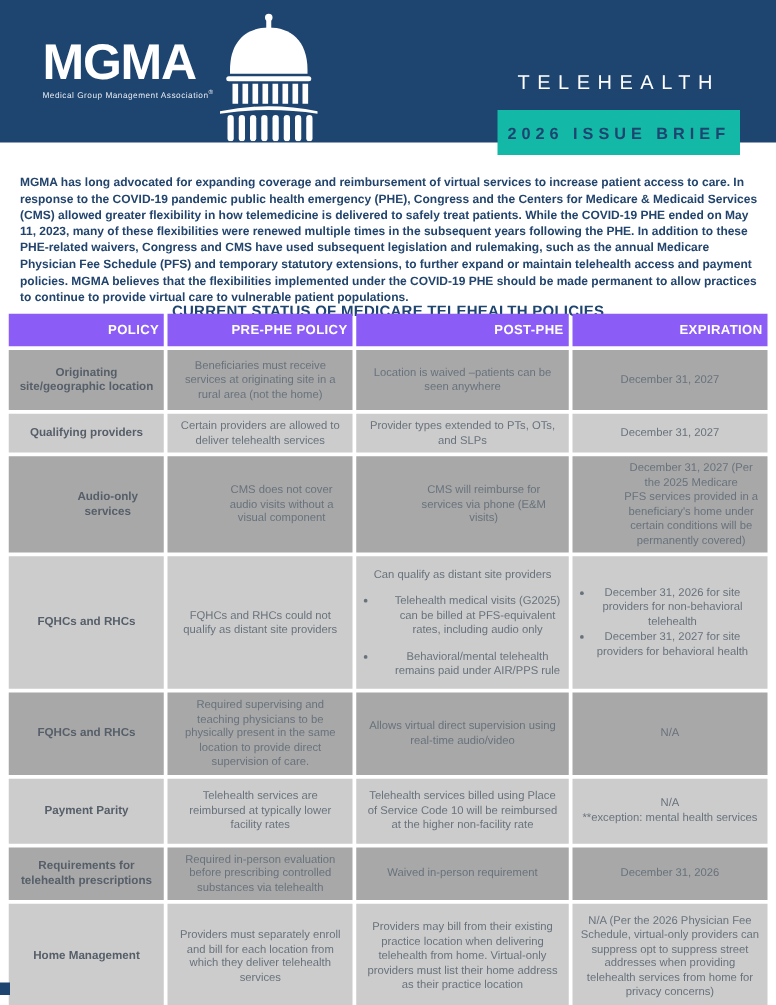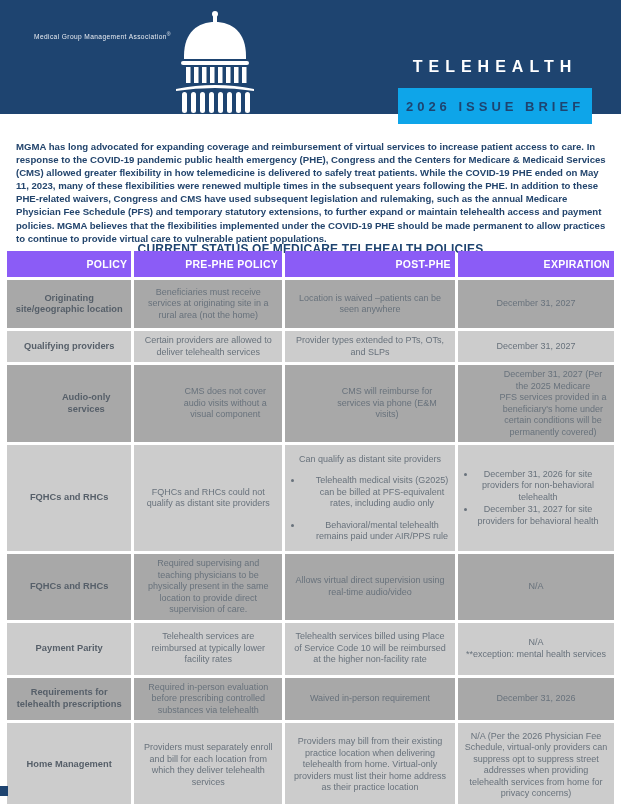--- a/index.html
+++ b/index.html
@@ -8,22 +8,22 @@
   .page { position:relative; width:621px; height:804px; background:#ffffff; overflow:hidden; }
 
   
   .header { position:absolute; left:0; top:0; width:621px; height:114px; background:#1e4470; }
   .logo-block { position:absolute; left:34px; top:30px; color:#ffffff; }
   .logo-text { font-size:40px; font-weight:800; letter-spacing:-1px; line-height:40px; color:#ffffff; }
   .logo-subtext { font-size:6.6px; letter-spacing:0.4px; color:#e8ecf2; margin-top:1px; white-space:nowrap; }
   .logo-reg { font-size:5px; vertical-align:super; }
   .capitol { position:absolute; left:170px; top:10px; width:90px; height:103px; }
   .page-title { position:absolute; left:398px; top:58px; width:194px; text-align:center;
-                color:#ffffff; font-size:16px; font-weight:700; letter-spacing:6px; white-space:nowrap; }
-  .issue-badge { position:absolute; left:398px; top:88px; width:194px; height:36px; background:#0ea5e9;
+                color:#ffffff; font-size:16px; font-weight:400; letter-spacing:6px; white-space:nowrap; }
+  .issue-badge { position:absolute; left:398px; top:88px; width:194px; height:36px; background:#14b8a6;
                  display:flex; align-items:center; justify-content:center;
                  color:#1e4470; font-size:13px; font-weight:700; letter-spacing:4px; white-space:nowrap; }
 
   
   .intro { position:absolute; left:16px; top:140px; width:590px;
            color:#23456d; font-size:9.6px; line-height:13.1px; font-weight:600; text-align:left; }
 
   
   .table-title { position:absolute; left:0; top:242px; width:621px; text-align:center;
                  color:#1e4470; font-size:12px; font-weight:700; letter-spacing:0.2px; }
@@ -54,20 +54,21 @@
   
   .footer-mark { position:absolute; left:0; top:786px; width:8px; height:10px; background:#1e4470; }
 </style>
 </head>
 <body>
 
 <div class="page">
 
   <div class="header">
     <div class="logo-block">
+      <div class="logo-text">MGMA</div>
       <div class="logo-subtext"><span>Medical Group Management Association</span><span class="logo-reg">®</span></div>
     </div>
     <svg class="capitol" viewBox="0 0 90 103" xmlns="http://www.w3.org/2000/svg">
       <g fill="#ffffff">
         <circle cx="45" cy="4" r="3"></circle>
         <rect x="43" y="6" width="4" height="9"></rect>
         <path d="M14,46 C14,22 28,12 45,12 C62,12 76,22 76,46 L76,49 L14,49 Z"></path>
         <rect x="11" y="51" width="68" height="4" rx="2"></rect>
         <rect x="16" y="57" width="4.5" height="16"></rect>
         <rect x="24" y="57" width="4.5" height="16"></rect>

